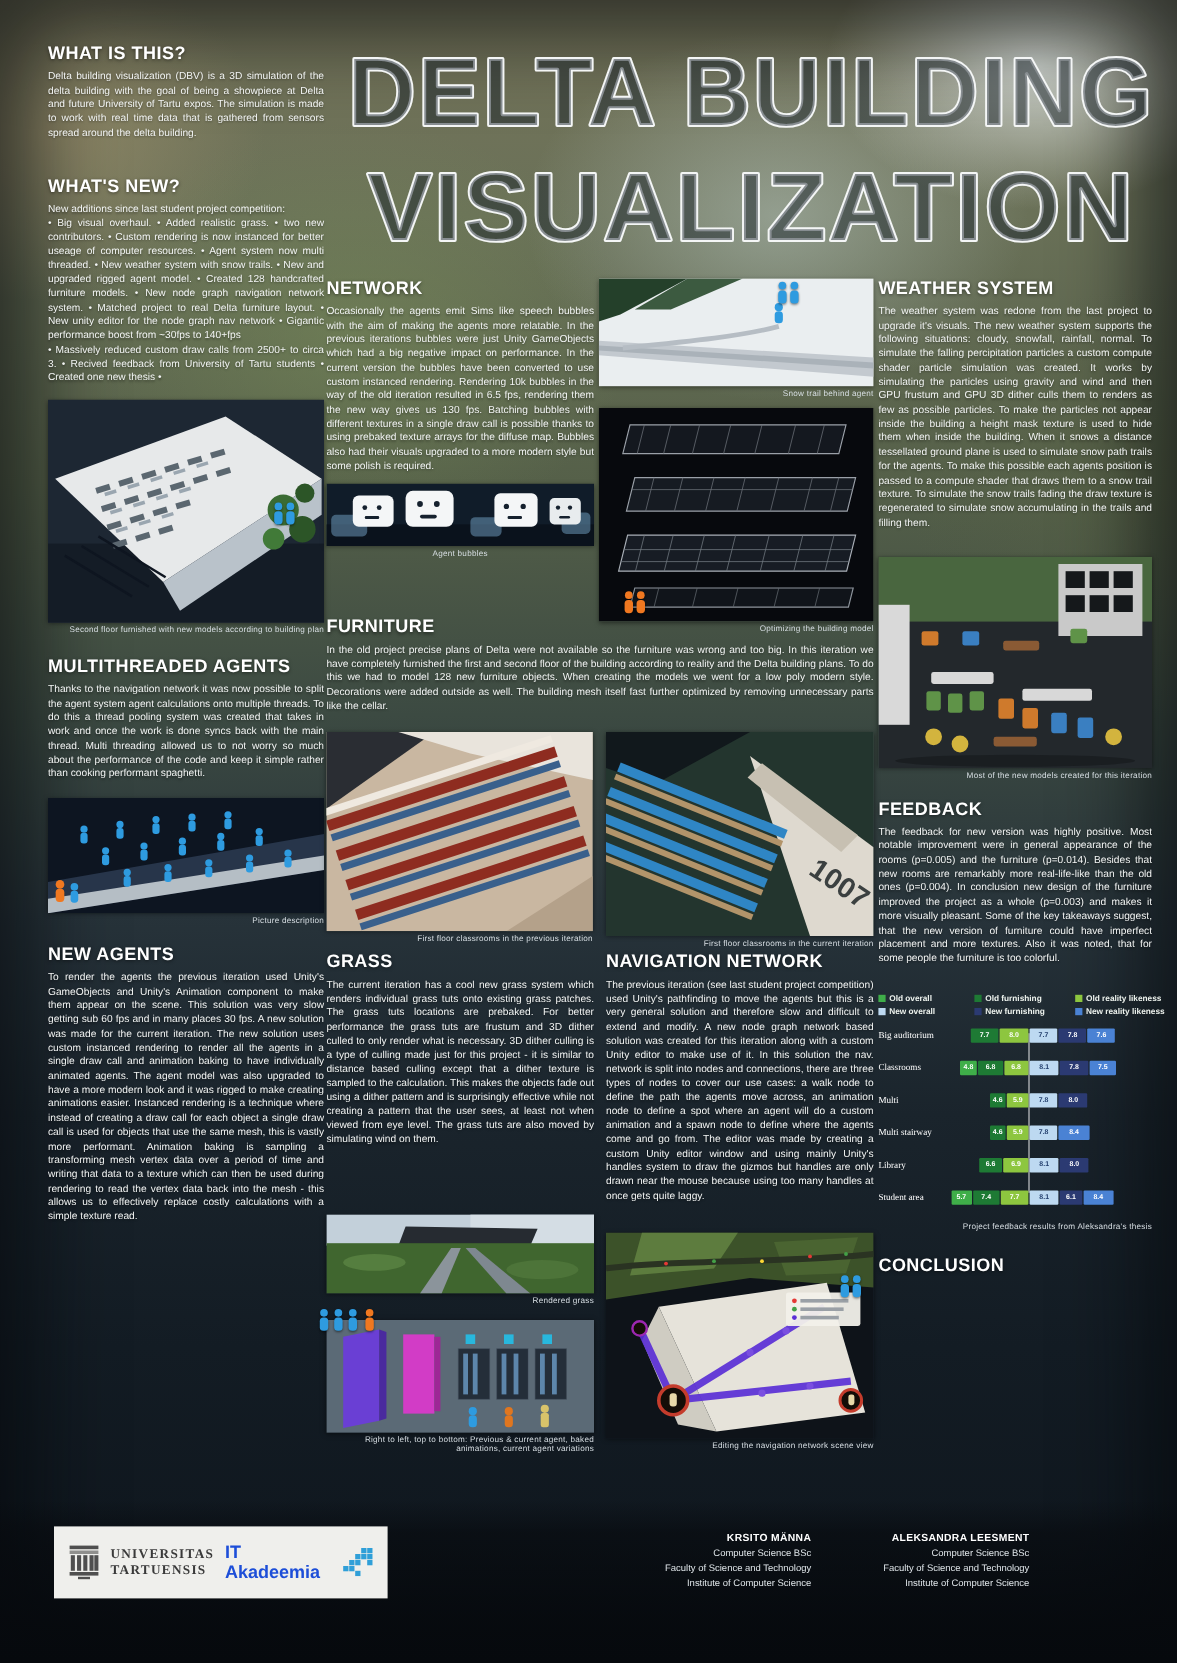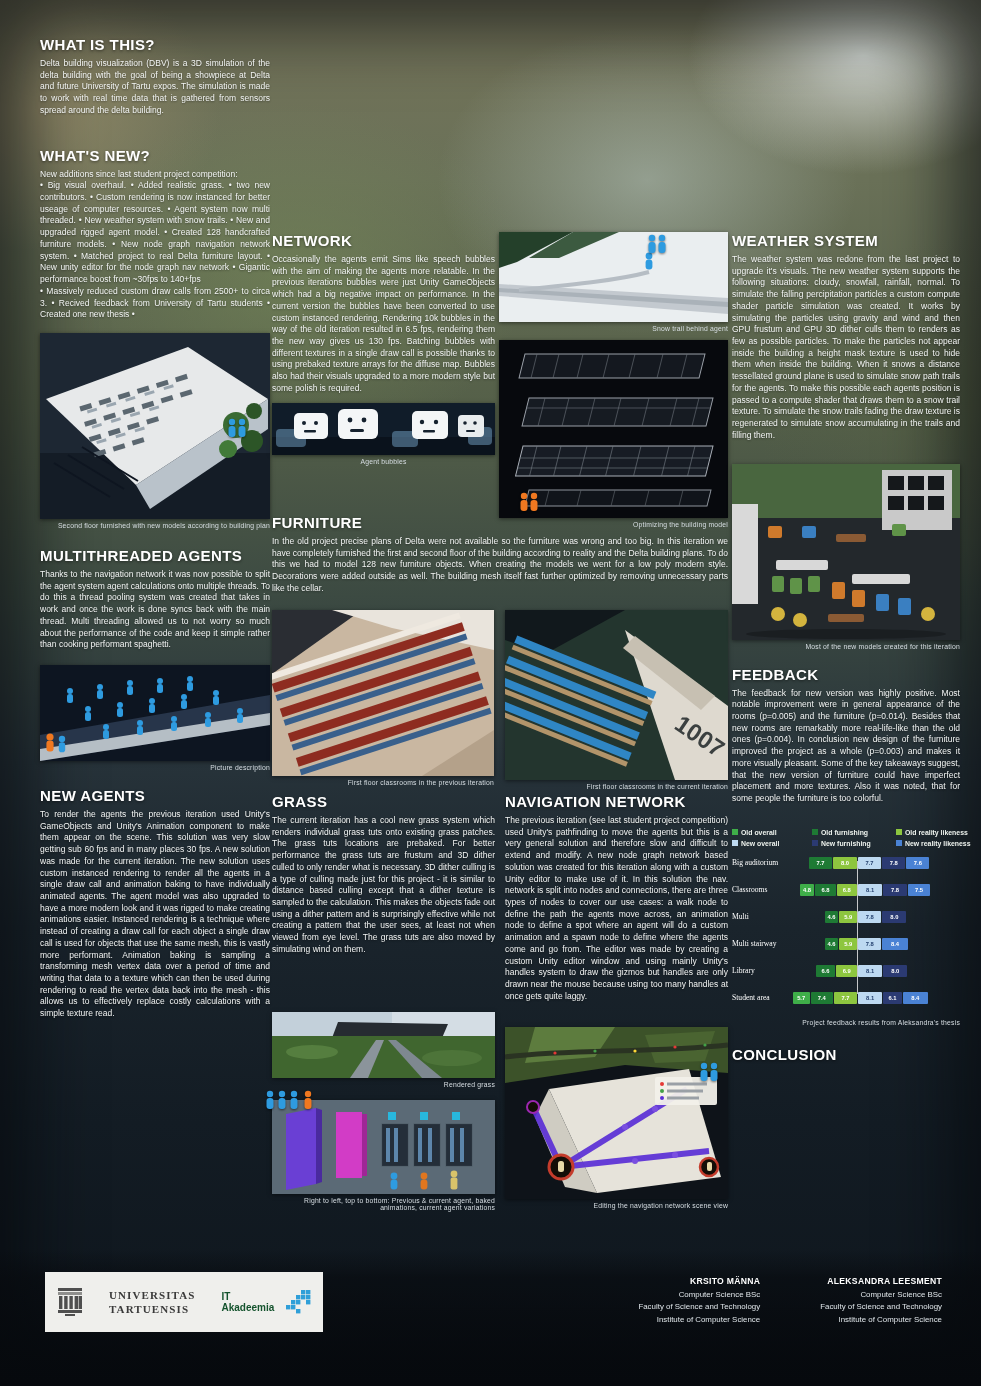--- a/index.html
+++ b/index.html
@@ -39,33 +39,39 @@
   .lsq{width:6px;height:6px;display:inline-block;flex:0 0 6px;}
   .crows{position:relative;}
   .crows::before{content:"";position:absolute;left:125px;top:4px;bottom:10px;width:1px;background:rgba(255,255,255,0.75);}
   .crow{display:flex;align-items:center;margin-bottom:15px;position:relative;}
   .clabel{flex:0 0 58px;font-size:7.6px;color:#fff;font-family:Liberation Serif, serif;}
   .cold{display:flex;justify-content:flex-end;flex:0 0 67px;}
   .cnew{display:flex;}
   .cseg{height:12px;margin-left:1px;font-size:5.8px;font-weight:bold;color:#fff;display:flex;align-items:center;justify-content:center;border-radius:1px;box-sizing:border-box;}
   
   .footer-band{position:absolute;left:0;right:0;top:1250px;height:136px;background:linear-gradient(180deg,rgba(7,10,14,0) 0%,rgba(7,10,14,0.6) 20%,#06090d 100%);}
-  .logo-box{position:absolute;left:45px;top:1272px;width:278px;height:60px;background:#efefec;display:flex;align-items:center;padding:0 12px;box-sizing:border-box;gap:26px;}
+  .logo-box{position:absolute;left:45px;top:1272px;width:278px;height:60px;background:#efefec;display:flex;align-items:center;padding:0 12px;box-sizing:border-box;gap:9px;}
   .ut-text{font-family:"Liberation Serif",serif;font-size:11px;font-weight:bold;color:#3a3a3a;letter-spacing:1.1px;line-height:1.3;}
-  .ita{margin-left:auto;font-size:10px;font-weight:bold;color:#14532d;display:flex;align-items:center;gap:4px;}
-  .authors{position:absolute;left:470px;top:1276px;width:472px;display:flex;justify-content:flex-end;gap:60px;text-align:right;}
+  .ita{margin-left:auto;font-size:15px;font-weight:bold;color:#1d4ed8;display:flex;align-items:center;gap:4px;}
+  .authors{position:absolute;left:470px;top:1276px;width:472px;display:flex;justify-content:center;gap:60px;text-align:right;}
   .author-name{font-size:8.6px;font-weight:bold;color:#fff;letter-spacing:0.3px;margin-bottom:3px;}
   .author-line{font-size:7.9px;color:#dfe5e9;line-height:1.55;}
   .agents-icon{position:absolute;z-index:5;line-height:0;filter:drop-shadow(0 1px 1px rgba(0,0,0,0.5));}
 </style>
 </head>
 <body>
 
 <div class="poster">
 
+  <div class="title-wrap">
+    <svg width="690" height="192" viewBox="0 0 690 192">
+      <text class="title-text" x="345" y="76" text-anchor="middle" textLength="672" lengthAdjust="spacingAndGlyphs">DELTA BUILDING</text>
+      <text class="title-text" x="345" y="172" text-anchor="middle" textLength="640" lengthAdjust="spacingAndGlyphs">VISUALIZATION</text>
+    </svg>
+  </div>
 
   <div class="col-left">
     <div class="h">WHAT IS THIS?</div>
     <p class="bt" style="margin-bottom:30px">Delta building visualization (DBV) is a 3D simulation of the delta building with the goal of being a showpiece at Delta and future University of Tartu expos. The simulation is made to work with real time data that is gathered from sensors spread around the delta building.</p>
 
     <div class="h">WHAT'S NEW?</div>
     <p class="bt" style="margin-bottom:12px">New additions since last student project competition:
 • Big visual overhaul. • Added realistic grass. • two new contributors. • Custom rendering is now instanced for better useage of computer resources. • Agent system now multi threaded. • New weather system with snow trails. • New and upgraded rigged agent model. • Created 128 handcrafted furniture models. • New node graph navigation network system. • Matched project to real Delta furniture layout. • New unity editor for the node graph nav network • Gigantic performance boost from ~30fps to 140+fps
 • Massively reduced custom draw calls from 2500+ to circa 3. • Recived feedback from University of Tartu students • Created one new thesis •</p>
 

